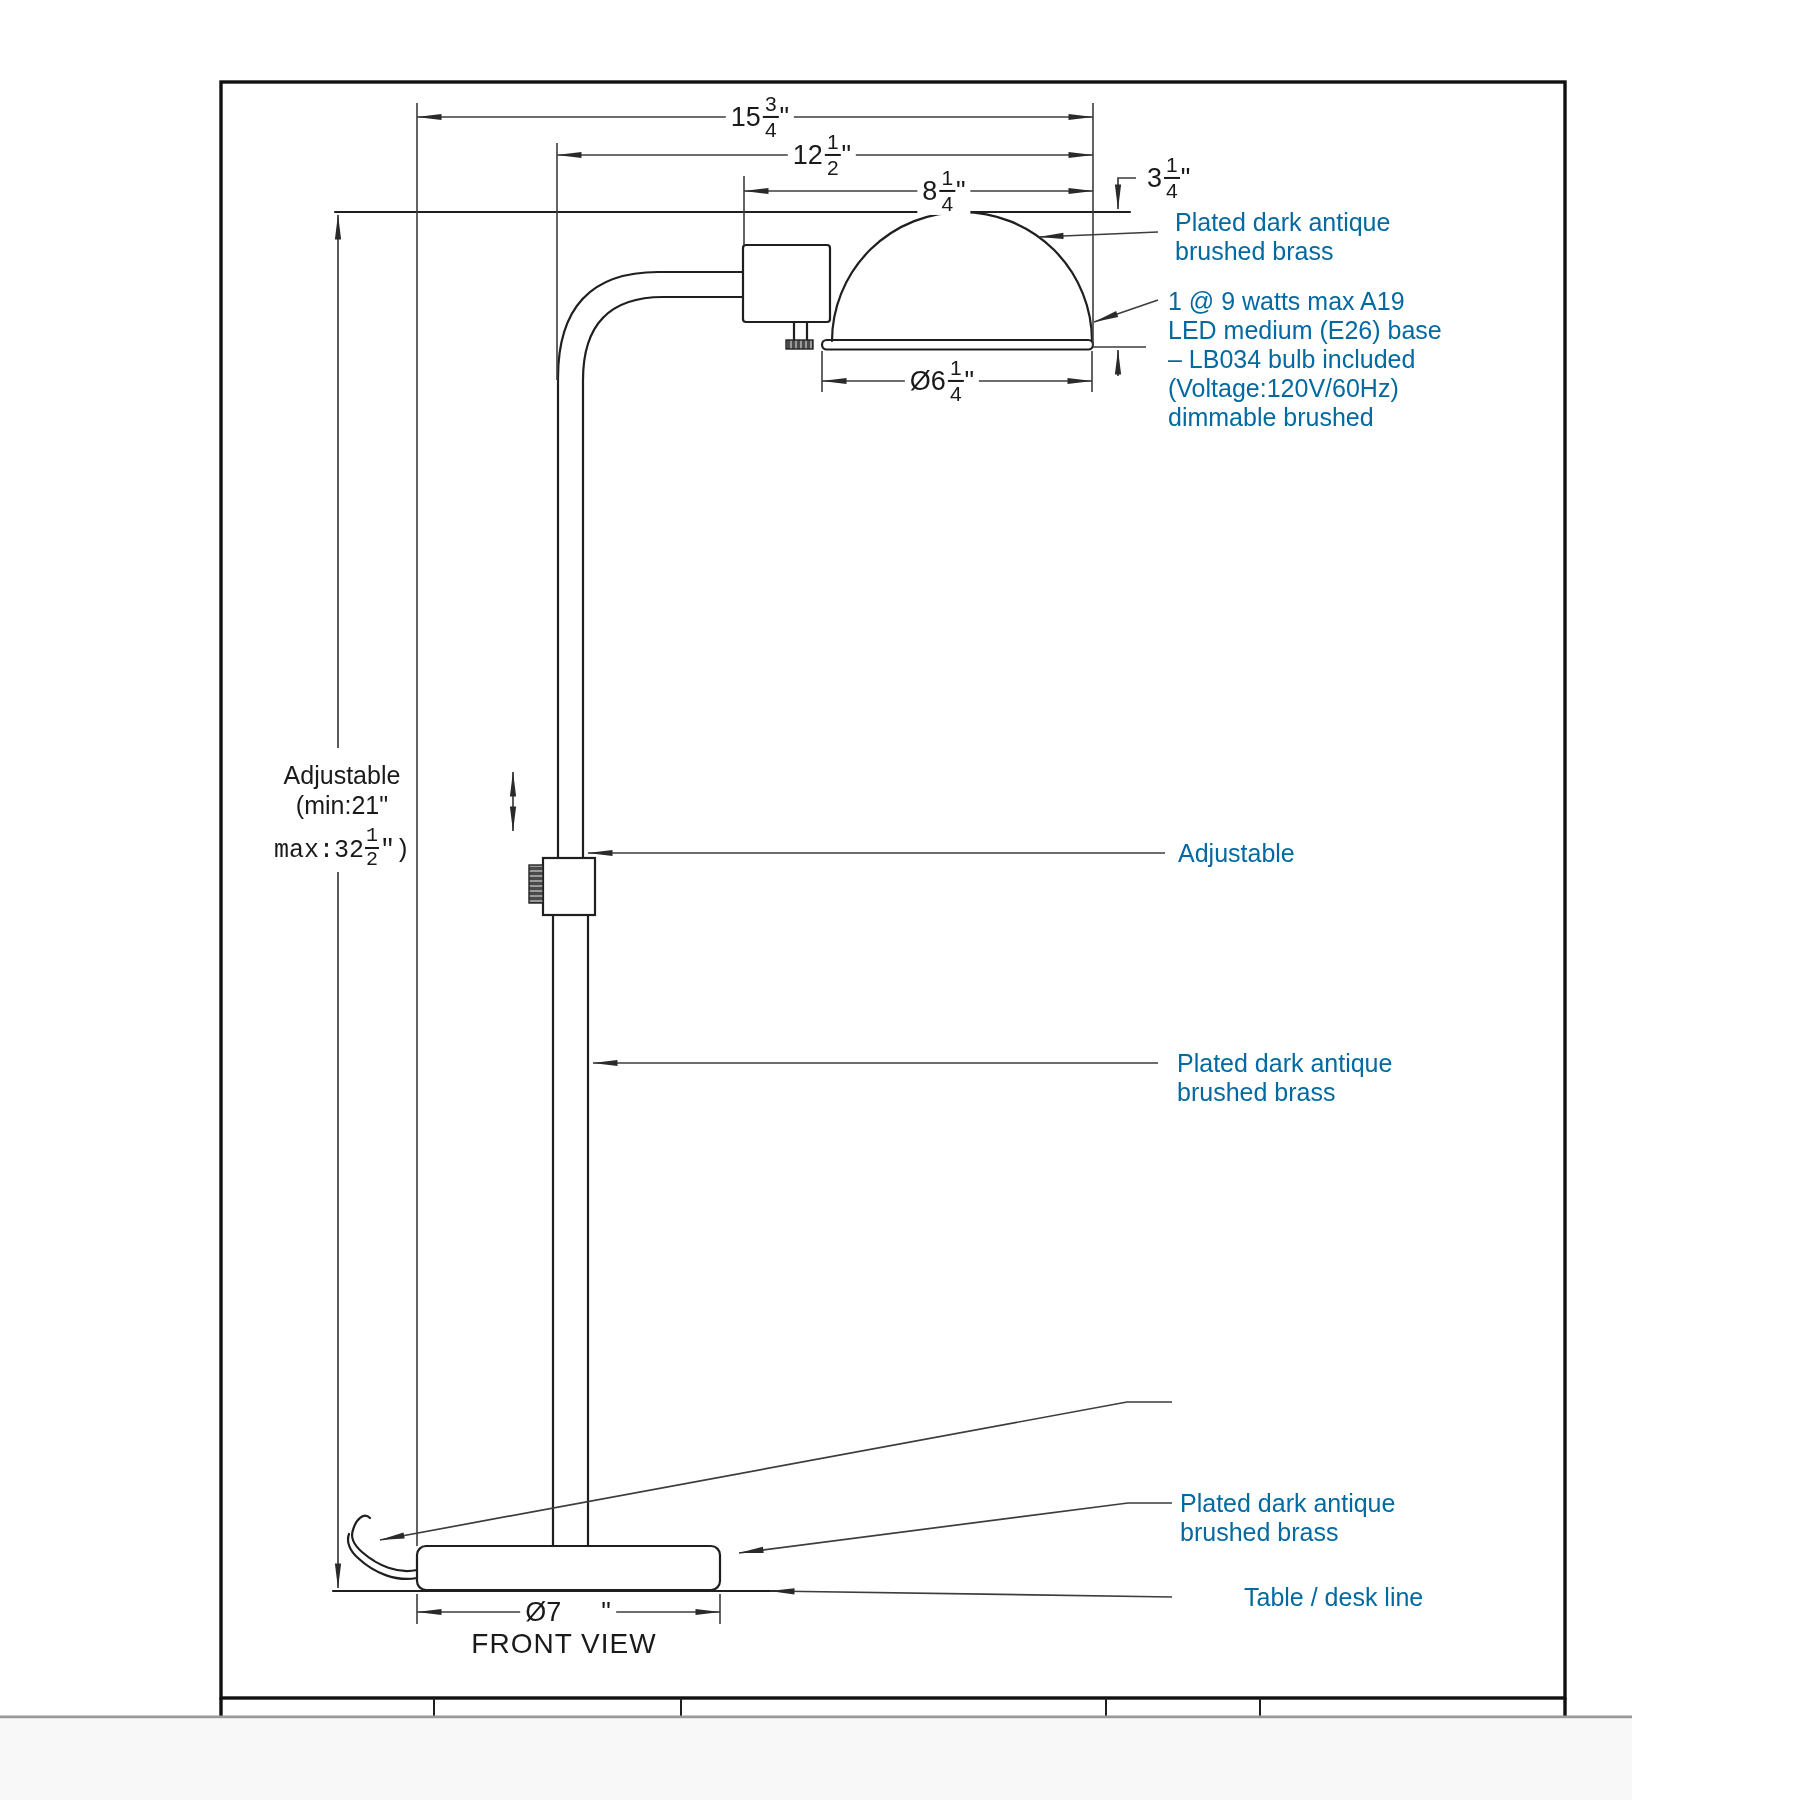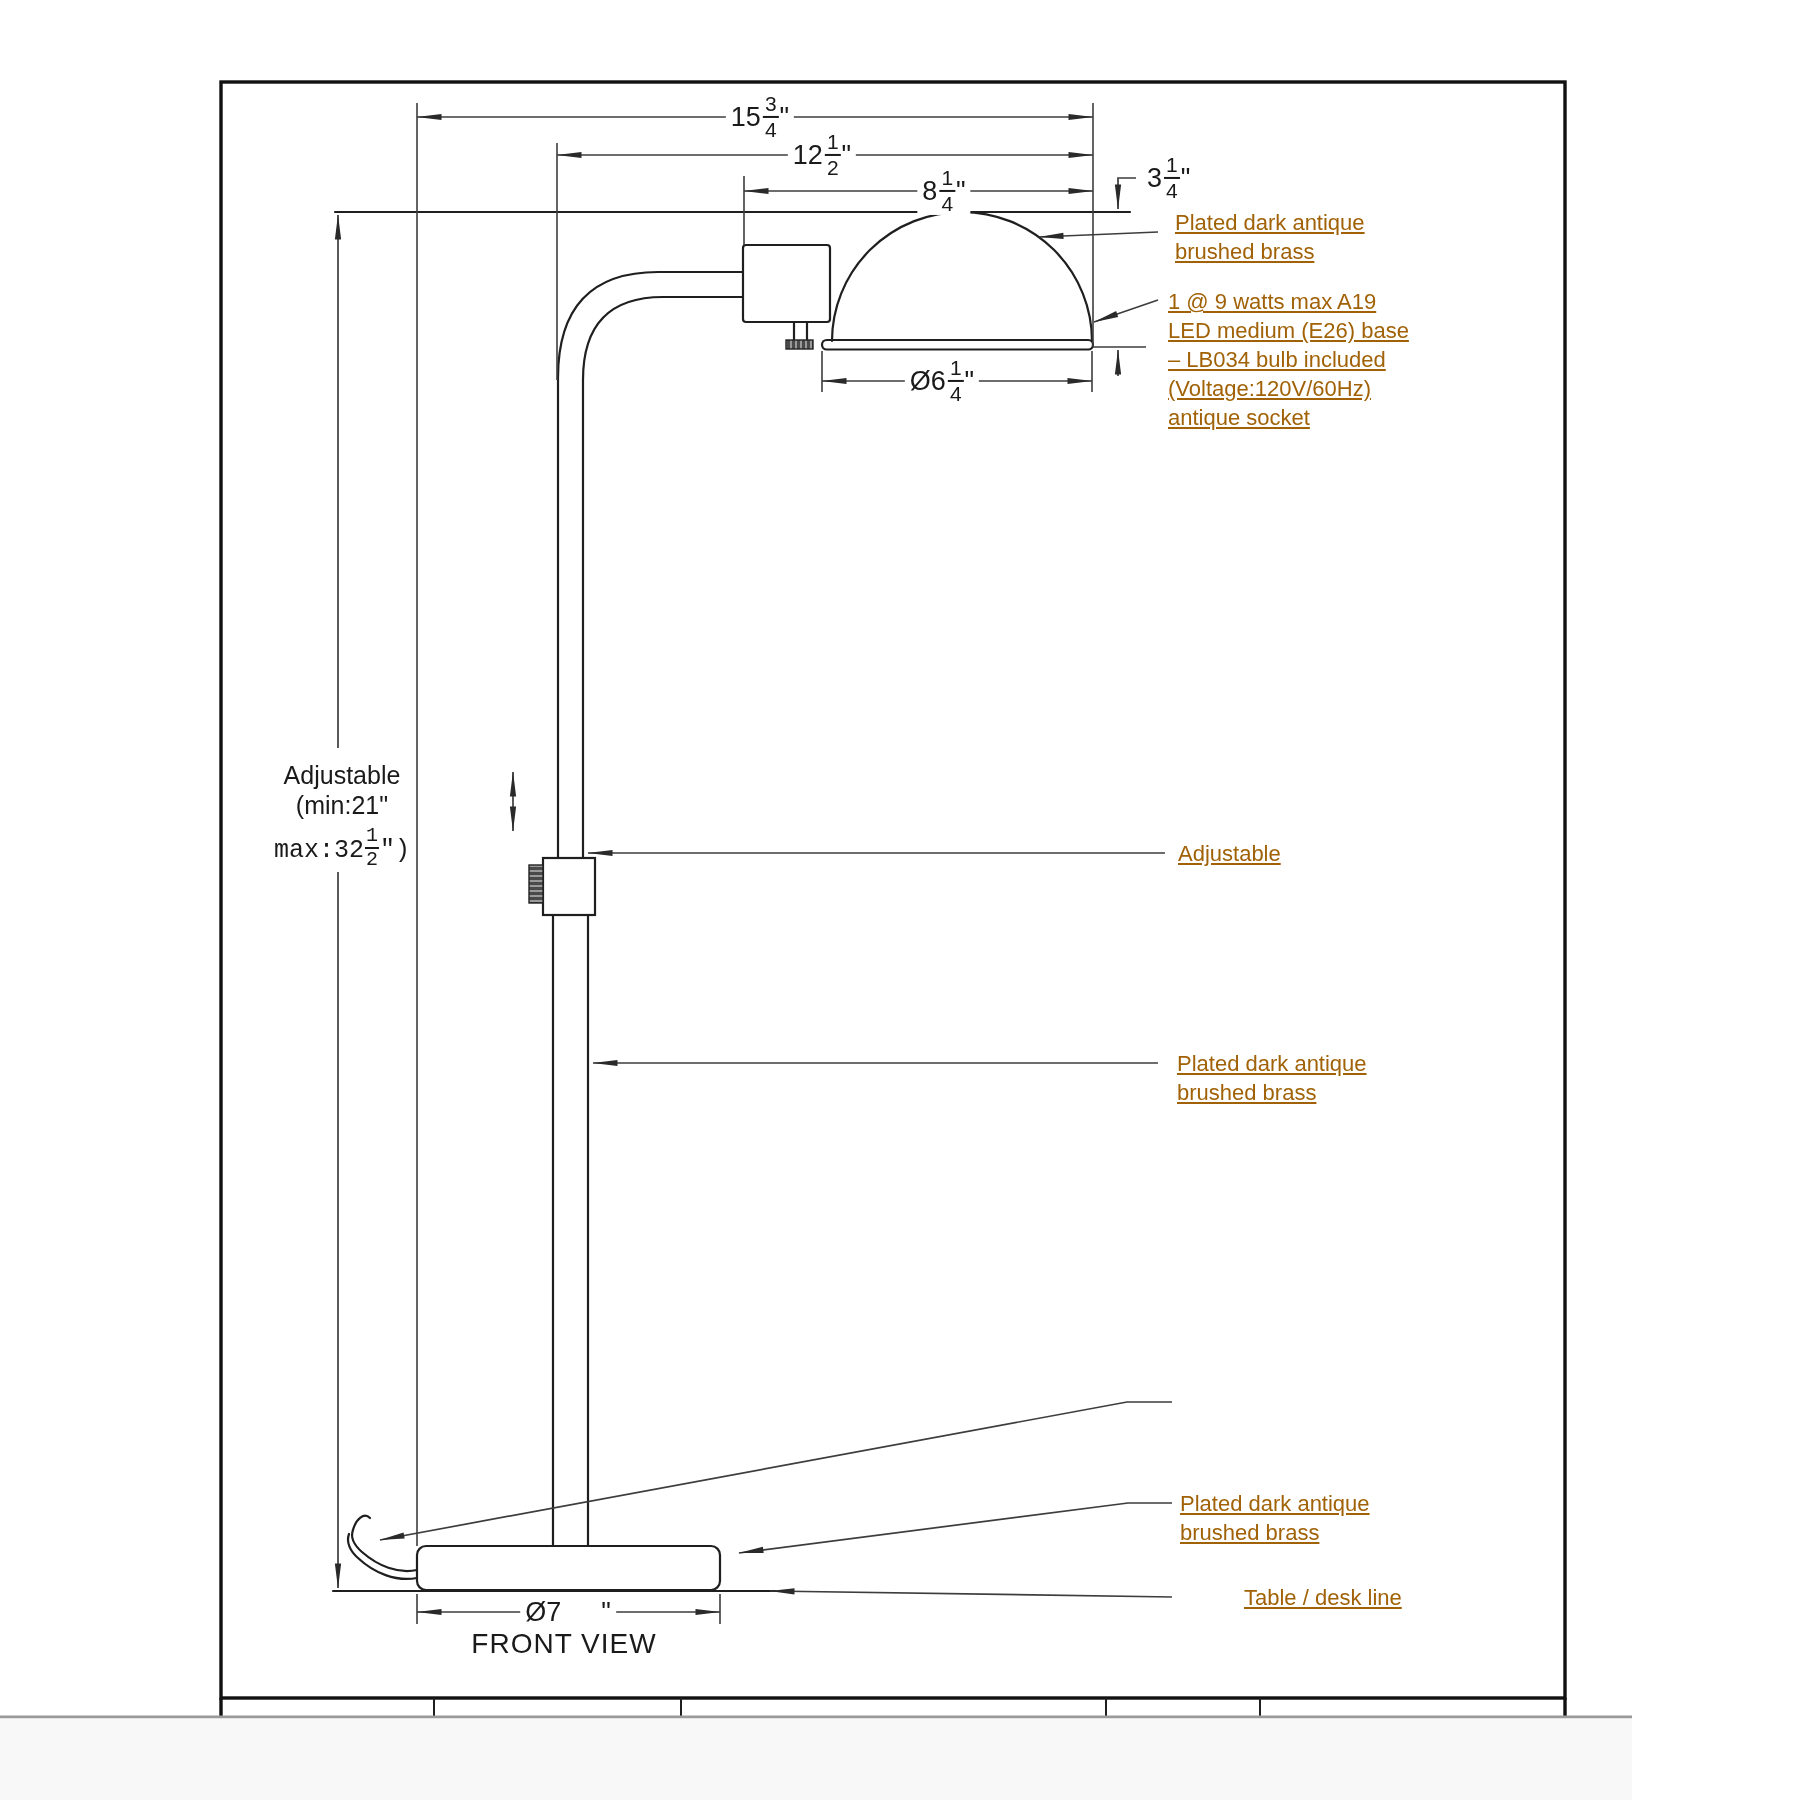--- a/index.html
+++ b/index.html
@@ -3,21 +3,21 @@
 <meta charset="utf-8">
 <style>
   html,body{margin:0;padding:0;background:#ffffff;}
   body{width:1800px;height:1800px;position:relative;font-family:"Liberation Sans", sans-serif;color:#1a1a1a;}
   #page{position:absolute;left:0;top:0;width:1632px;height:1800px;background:#ffffff;overflow:hidden;}
   svg{position:absolute;left:0;top:0;}
   .geo{stroke:#1f1f1f;stroke-width:2.2;fill:none;stroke-linecap:round;}
   .thin{stroke:#3d3d3d;stroke-width:1.6;fill:none;}
   .dimline{stroke:#3d3d3d;stroke-width:1.7;fill:none;}
   .frame{stroke:#111111;stroke-width:3.4;fill:none;}
-  .ann{position:absolute;font-size:22px;line-height:29px;white-space:nowrap;color:#a16207;text-decoration:underline;}
+  .ann{position:absolute;font-size:25px;line-height:29px;white-space:nowrap;color:#0369a1;}
   .dim-label{position:absolute;transform:translate(-50%,-50%);display:inline-flex;align-items:center;
              background:#ffffff;padding:0 5px;font-size:27px;line-height:1;white-space:nowrap;}
   .dim-label.anchor-left{transform:translate(0,-50%);}
   .frac{display:inline-flex;flex-direction:column;align-items:center;font-size:21px;line-height:1.05;margin-left:2px;}
   .frac .num{border-bottom:2px solid #1a1a1a;padding:0 2px 1px;}
   .frac .den{padding-top:1px;}
   .unit{margin-left:1px;}
   .height-note{position:absolute;transform:translateX(-50%);text-align:center;font-size:25px;line-height:30px;white-space:nowrap;}
   .height-note .l3{margin-top:5px;font-family:Liberation Mono, monospace;}
   .inline-frac{display:inline-flex;flex-direction:column;align-items:center;font-size:20px;line-height:1.05;vertical-align:middle;margin:0 1px 6px 1px;}
@@ -175,21 +175,21 @@
 <div class="ann" style="left:1175px;top:208px;">
   <div>Plated dark antique</div>
   <div>brushed brass</div>
 </div>
 
 <div class="ann" style="left:1168px;top:287px;">
   <div>1 @ 9 watts max A19</div>
   <div>LED medium (E26) base</div>
   <div>– LB034 bulb included</div>
   <div>(Voltage:120V/60Hz)</div>
-  <div>antique socket</div>
+  <div>dimmable brushed</div>
 </div>
 
 <div class="ann" style="left:1178px;top:839px;">
   <div>Adjustable</div>
 </div>
 
 <div class="ann" style="left:1177px;top:1049px;">
   <div>Plated dark antique</div>
   <div>brushed brass</div>
 </div>

